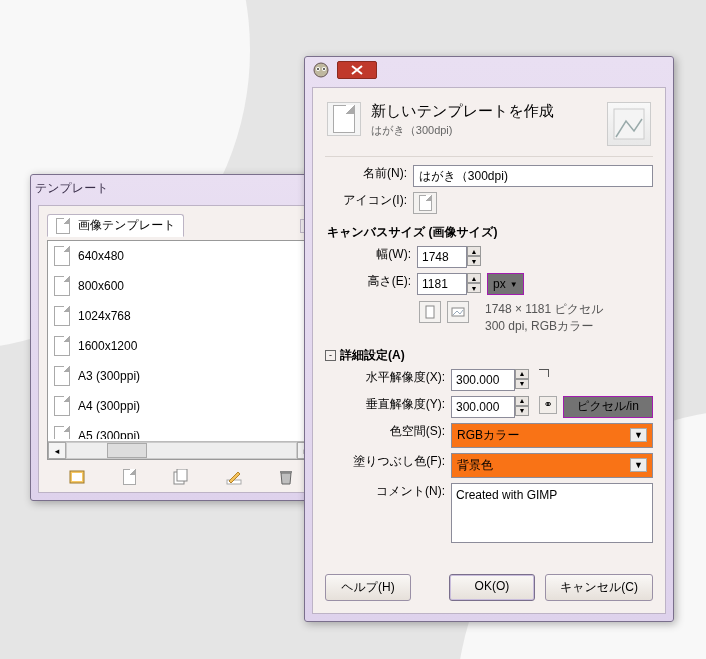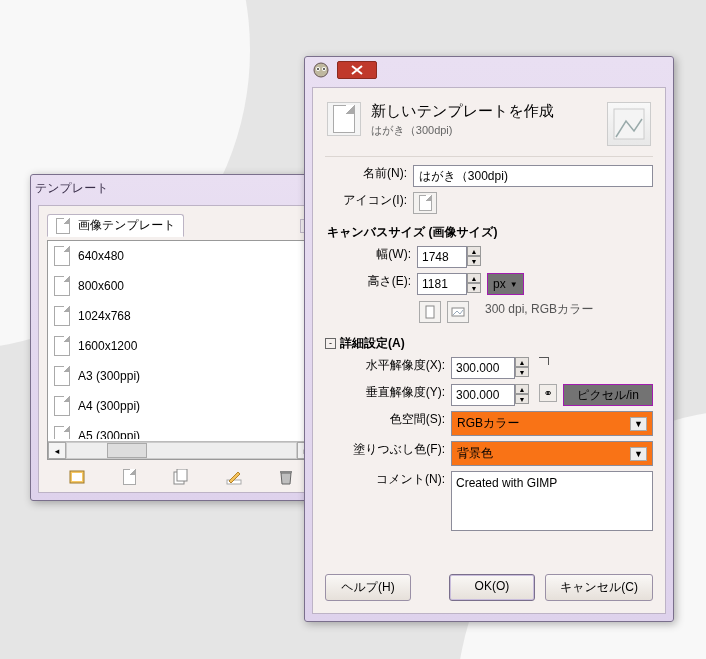--- a/index.html
+++ b/index.html
@@ -257,20 +257,21 @@
                 <rect x="2" y="1" width="8" height="12" fill="#fff" stroke="#888"></rect>
               </svg>
             </div>
           <div class="mini-btn">
               <svg width="14" height="12">
                 <rect x="1" y="2" width="12" height="8" fill="#fff" stroke="#888"></rect>
                 <path d="M2 9 L6 5 L9 8 L12 4" fill="none" stroke="#9ab"></path>
               </svg>
             </div>
           <div style="margin-left:10px" class="tiny-info">
+            <div>1748 × 1181 ピクセル</div>
             <div>300 dpi, RGBカラー</div>
           </div>
         </div>
       </div>
 
       <div class="expander">
         <div class="box">-</div>
         <b>詳細設定(A)</b>
       </div>
       <div class="sub-indent">

